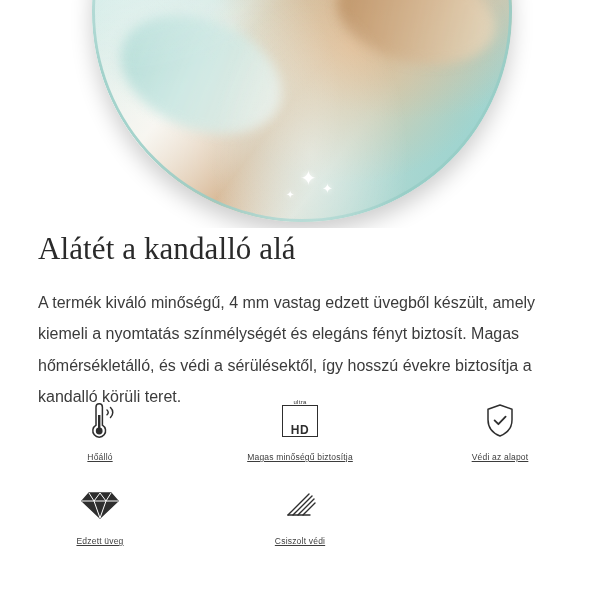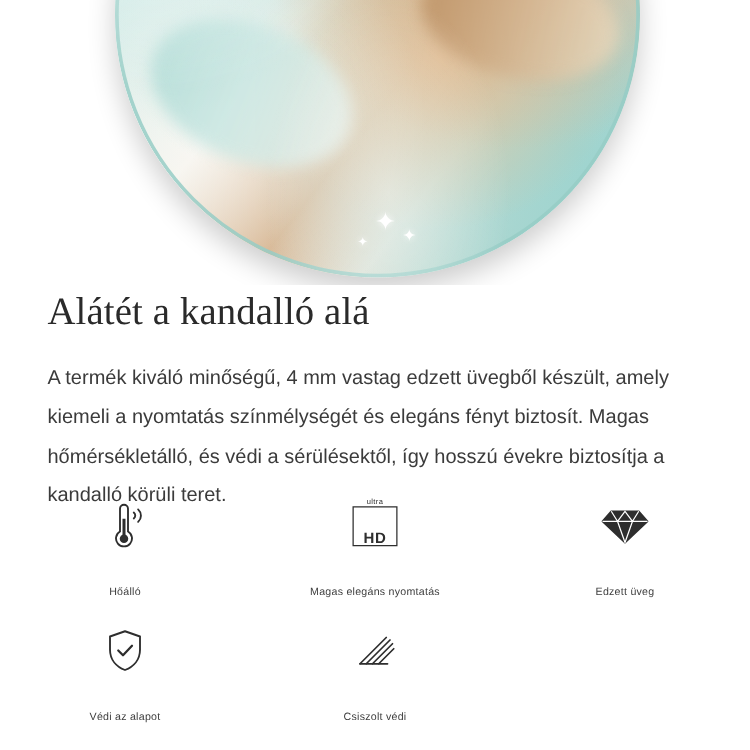--- a/index.html
+++ b/index.html
@@ -129,25 +129,26 @@
     justify-content: flex-start;
   }
   .feature-icon {
     height: 46px;
     display: flex;
     align-items: center;
     justify-content: center;
     color: #2e2e2e;
   }
   .feature-label {
-    margin-top: 24px;
+    margin-top: 8px;
     font-size: 8.5px;
     color: #3d3d3d;
     text-align: right;
     letter-spacing: .2px;
+    text-decoration: underline;
   }
   .ultrahd {
     width: 34px;
     height: 30px;
     border: 1.4px solid #2e2e2e;
     display: flex;
     flex-direction: column;
     align-items: center;
     justify-content: flex-end;
     line-height: 1;
@@ -204,41 +205,41 @@
       <div class="feature-label">Hőálló</div>
     </div>
 
     <div class="feature">
       <div class="feature-icon">
         <div class="ultrahd">
           <span class="u-top">ultra</span>
           <span class="u-bot">HD</span>
         </div>
       </div>
-      <div class="feature-label">Magas elegáns nyomtatás</div>
+      <div class="feature-label">Magas minőségű biztosítja</div>
+    </div>
+
+    <div class="feature">
+      <div class="feature-icon">
+        <svg width="34" height="40" viewBox="0 0 34 40" fill="none" stroke="#2e2e2e" stroke-width="1.5" stroke-linejoin="round">
+          <path d="M17 4l12 4.2v10.5c0 8-5.2 13.6-12 16.3C10.2 32.3 5 26.7 5 18.7V8.2L17 4z"></path>
+          <path d="M11.6 19.4l3.8 3.8 7.2-7.6" stroke-width="1.8" stroke-linecap="round"></path>
+        </svg>
+      </div>
+      <div class="feature-label">Védi az alapot</div>
     </div>
 
     <div class="feature">
       <div class="feature-icon">
         <svg width="40" height="36" viewBox="0 0 40 36" fill="none" stroke="#2e2e2e" stroke-width="1.4" stroke-linejoin="round">
           <path d="M9 6h22l7 8-18 17L2 14 9 6z" fill="#2e2e2e" stroke="#2e2e2e"></path>
           <path d="M2 14h36M9 6l5 8 6-8 6 8 5-8M14 14l6 17 6-17" stroke="#ffffff" stroke-width="1"></path>
         </svg>
       </div>
       <div class="feature-label">Edzett üveg</div>
-    </div>
-
-    <div class="feature">
-      <div class="feature-icon">
-        <svg width="34" height="40" viewBox="0 0 34 40" fill="none" stroke="#2e2e2e" stroke-width="1.5" stroke-linejoin="round">
-          <path d="M17 4l12 4.2v10.5c0 8-5.2 13.6-12 16.3C10.2 32.3 5 26.7 5 18.7V8.2L17 4z"></path>
-          <path d="M11.6 19.4l3.8 3.8 7.2-7.6" stroke-width="1.8" stroke-linecap="round"></path>
-        </svg>
-      </div>
-      <div class="feature-label">Védi az alapot</div>
     </div>
 
     <div class="feature">
       <div class="feature-icon">
         <svg width="36" height="34" viewBox="0 0 36 34" fill="none" stroke="#2e2e2e" stroke-width="1.4" stroke-linecap="round">
           <path d="M6 27L27 6"></path>
           <path d="M11 27L30 8"></path>
           <path d="M16 27L32 11"></path>
           <path d="M21 27L33 15"></path>
           <path d="M6 27h22"></path>

